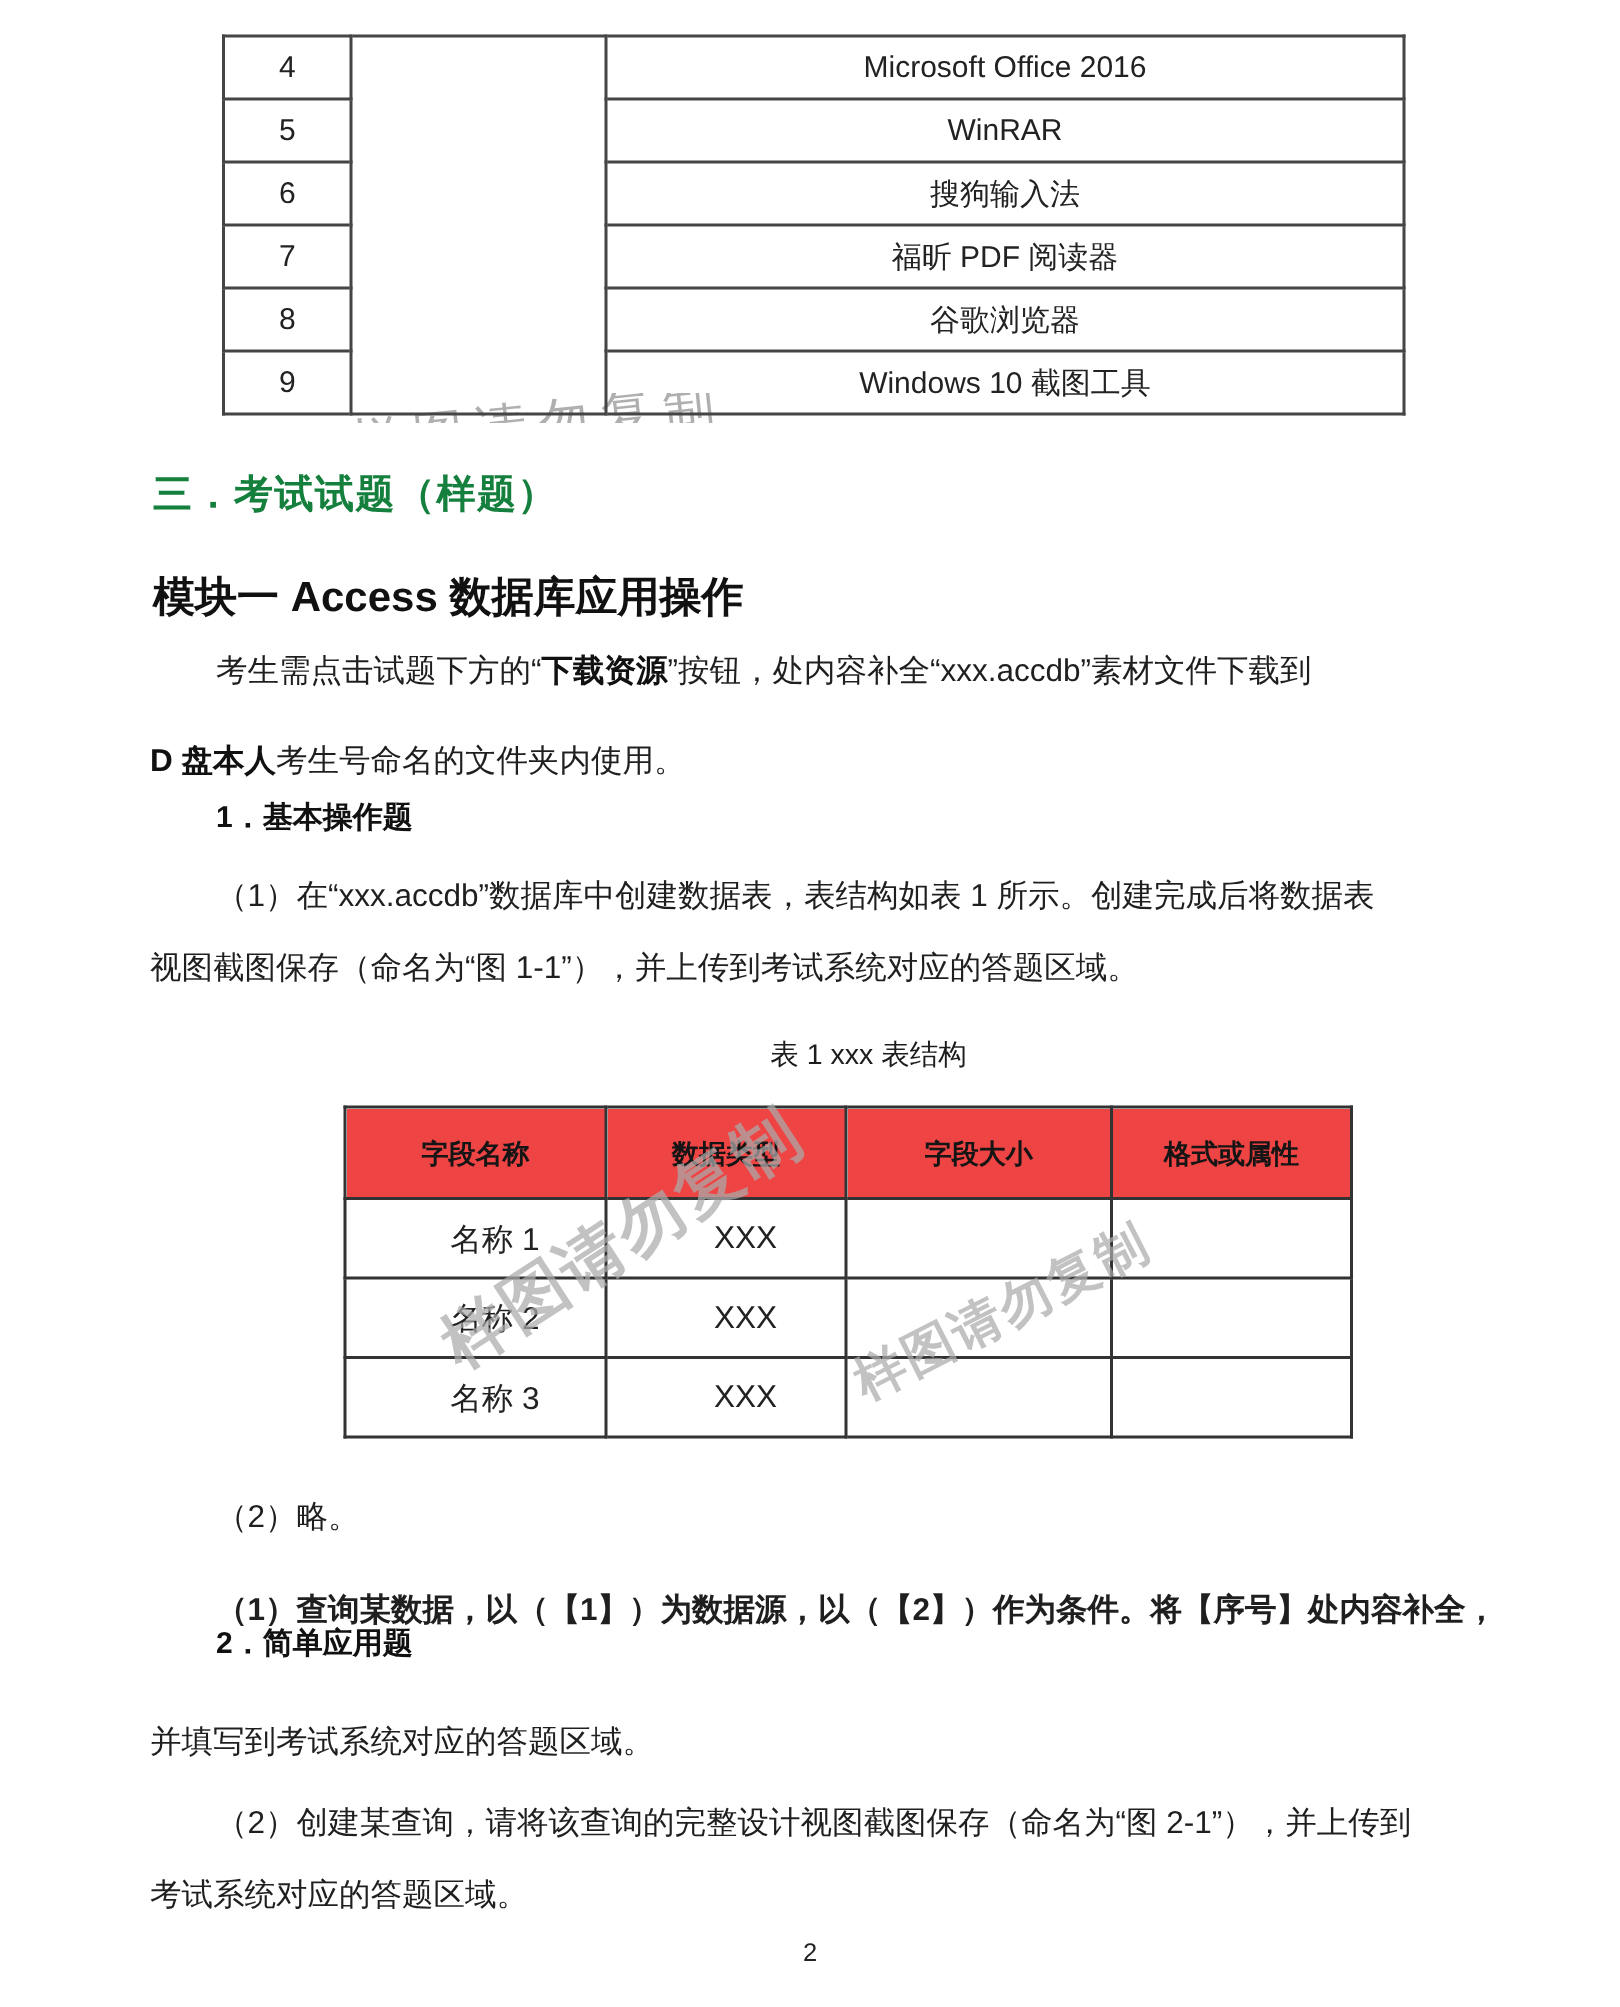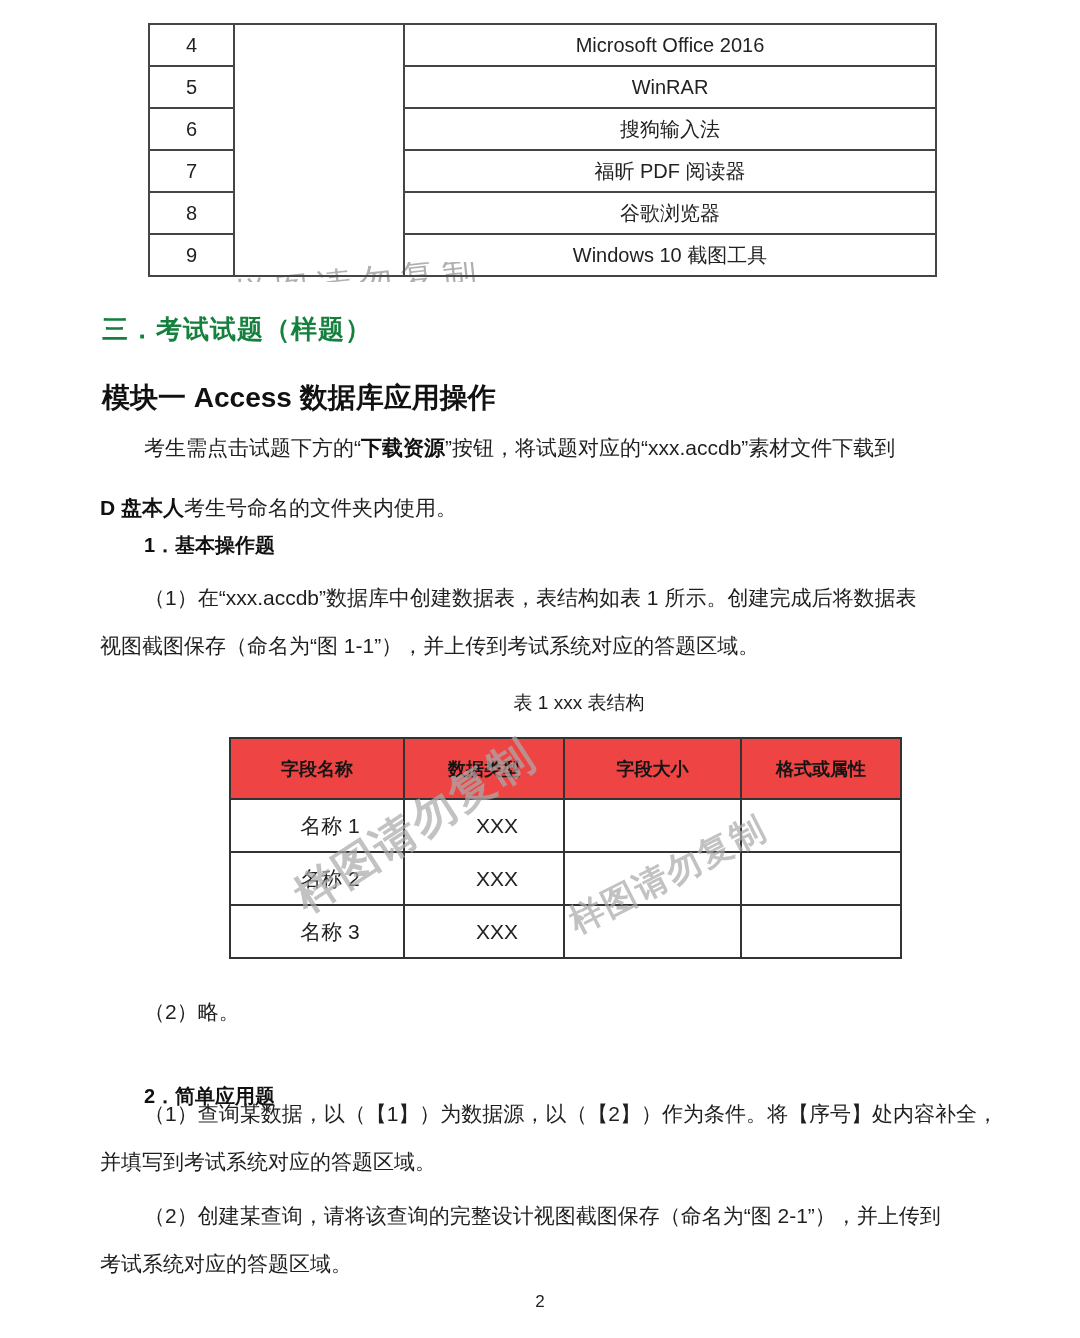--- a/index.html
+++ b/index.html
@@ -36,21 +36,21 @@
   .b { font-weight:bold; color:#111; }
 
   .l-intro1 { top:433px; }
   .l-intro2 { top:480px;margin-top:13px; }
   .l-task1  { top:530px; }
   .l-bq1a   { top:583px; }
   .l-bq1b   { top:631px; }
   .l-cap    { left:229px; top:690px; width:700px; text-align:center; font-size:19px; }
   .l-bq2    { top:997px; }
   .l-task2  { top:1045px;margin-top:36px; }
-  .l-sq1a   { top:1099px; }
+  .l-sq1a   { top:1059px;font-weight:bold; }
   .l-sq1b   { top:1147px; }
   .l-sq2a   { top:1201px; }
   .l-sq2b   { top:1249px; }
 
   
   .t1 { left:229px; top:737px; width:671px; }
   .t1 th, .t1 td {
     border:2px solid #333333;
     text-align:center;
     vertical-align:middle;
@@ -120,21 +120,21 @@
     <tr>
       <td>9</td>
       <td>Windows 10 截图工具</td>
     </tr>
   </tbody>
 </table>
 
 <div class="abs h1">三．考试试题（样题）</div>
 <div class="abs h2">模块一  Access 数据库应用操作</div>
 
-<div class="abs bodyline indent l-intro1"><span>考生需点击试题下方的“</span><span class="b">下载资源</span><span>”按钮，将试题对应的“xxx.accdb”素材文件下载到</span></div>
+<div class="abs bodyline indent l-intro1"><span>考生需点击试题下方的“</span><span class="b">下载资源</span><span>”按钮，处内容补全“xxx.accdb”素材文件下载到</span></div>
 <div class="abs bodyline l-intro2"><span class="b">D 盘本人</span><span>考生号命名的文件夹内使用。</span></div>
 
 <div class="abs bodyline indent subhead l-task1">1．基本操作题</div>
 <div class="abs bodyline indent l-bq1a">（1）在“xxx.accdb”数据库中创建数据表，表结构如表 1 所示。创建完成后将数据表</div>
 <div class="abs bodyline l-bq1b">视图截图保存（命名为“图 1-1”），并上传到考试系统对应的答题区域。</div>
 
 <div class="abs l-cap">表 1 xxx 表结构</div>
 <table class="abs t1">
   <colgroup>
       <col style="width:174px">

